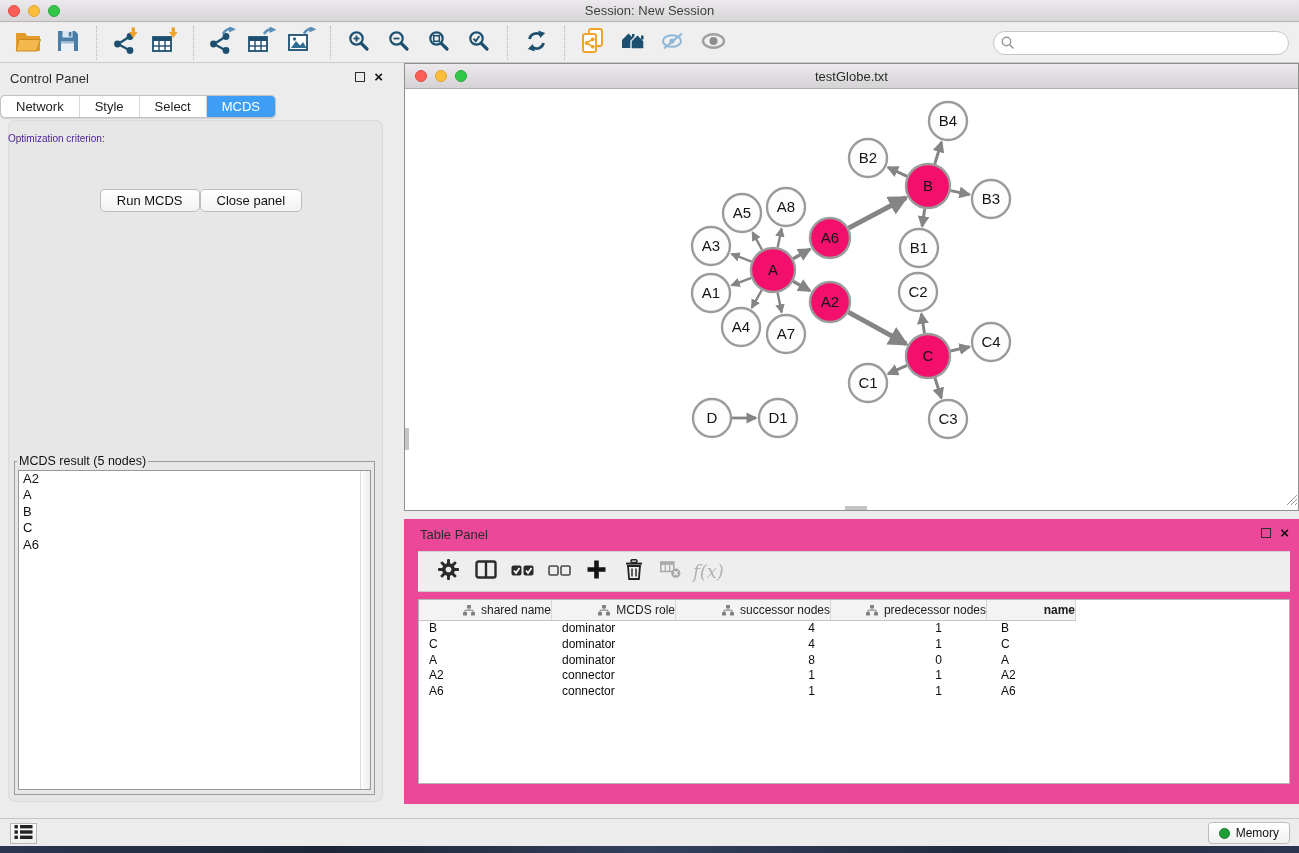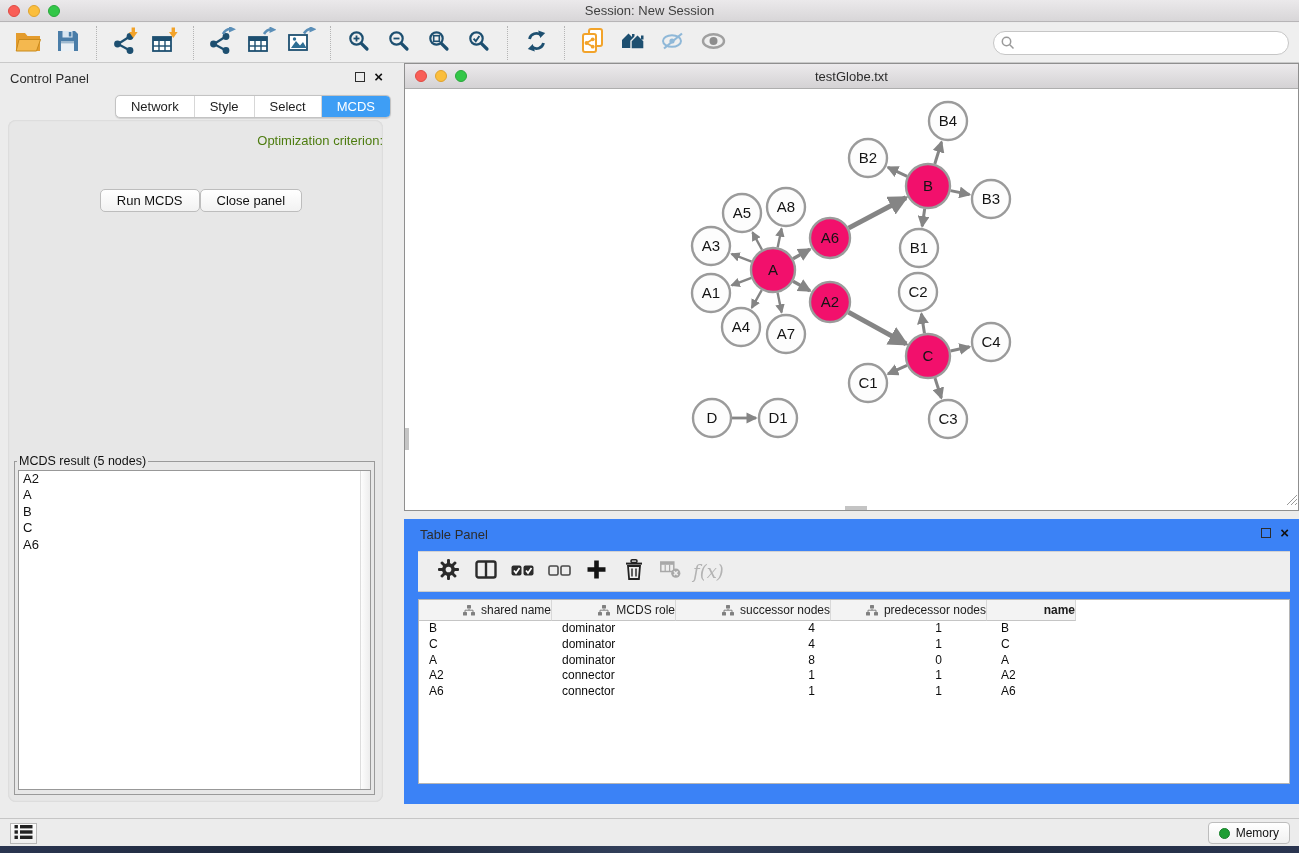--- a/index.html
+++ b/index.html
@@ -27,29 +27,29 @@
   .search-input { width:296px; height:24px; border:1px solid #c6c6c6; border-radius:12px;
     background:#fff; padding-left:26px; font-size:13px; color:#333; outline:none; }
   .search-icon { position:absolute; left:8px; top:5px; }
 
   
   .control-panel { position:absolute; left:0; top:63px; width:391px; height:741px; background:#ececec; }
   .panel-head { position:absolute; top:8px; left:10px; right:8px; height:18px; font-size:13px; color:#2c2c2c; }
   .panel-head-icons { position:absolute; right:0; top:1px; display:flex; gap:9px; align-items:center; }
   .mini-square { width:10px; height:10px; border:1.6px solid #2c2c2c; display:inline-block; }
   .mini-x { font-weight:700; font-size:15px; line-height:10px; color:#111; }
-  .cp-tabs { position:absolute; top:32px; left:0; right:0; display:flex; justify-content:flex-end; }
+  .cp-tabs { position:absolute; top:32px; left:0; right:0; display:flex; justify-content:flex-start; }
   .segmented { display:inline-flex; background:#fff; border:1px solid #c3c3c3; border-radius:5px;
     overflow:hidden; height:23px; box-shadow:0 0.5px 1px rgba(0,0,0,.12); }
   .seg { padding:0 15px; line-height:22px; font-size:13px; color:#1d1d1d; border-right:1px solid #d7d7d7; }
   .seg:last-child { border-right:none; }
   .seg.active { background:#3e9ef5; color:#fff; }
   .cp-card { position:absolute; top:57px; left:8px; width:375px; height:682px; background:#e7e7e7;
     border-radius:8px; box-shadow:0 0 2px rgba(0,0,0,.15) inset; }
-  .opt-label { position:absolute; top:13px; left:0; right:0; text-align:right; font-size:13px; color:#4d7c0f; }
+  .opt-label { position:absolute; top:13px; left:0; right:0; text-align:left; font-size:10px; color:#4c1d95; }
   .dropdown { position:absolute; top:34px; left:36px; width:312px; height:25px; background:#fff;
     border:1px solid #b9b9b9; border-radius:5px; font-size:13px; color:#111; line-height:23px;
     padding-left:9px; }
   .dd-spinner { position:absolute; right:-1px; top:-1px; width:21px; height:25px; border-radius:0 5px 5px 0;
     background:linear-gradient(#6cb4f8,#2a82f2); display:flex; align-items:center; justify-content:center; }
   .btn-row { position:absolute; top:69px; left:11px; right:0; display:flex; justify-content:center; gap:0; }
   .mac-btn { height:23px; background:linear-gradient(#ffffff,#f2f2f2); border:1px solid #bdbdbd;
     border-radius:5px; font-size:13px; color:#111; padding:0 16px; line-height:21px;
     font-family:"Liberation Sans",sans-serif; }
   .mcds-fieldset { position:absolute; left:6px; top:334px; width:361px; height:341px;
@@ -67,21 +67,21 @@
   .net-titlebar { position:absolute; top:0; left:0; right:0; height:25px;
     background:linear-gradient(#eceaec,#d4d2d4); border-bottom:1px solid #aeaeae; }
   .net-titlebar .lights { left:10px; top:6px; }
   .net-title { position:absolute; top:5px; left:0; right:0; text-align:center; font-size:13px; color:#2c2c2c; }
   .net-canvas { position:absolute; top:25px; left:0; right:0; bottom:0; background:#fff; }
   .grip { position:absolute; right:1px; bottom:1px; }
   .scrollmark-v { position:absolute; left:0px; top:339px; width:4px; height:22px; background:#c4c4c4; }
   .scrollmark-h { position:absolute; left:440px; bottom:0px; width:22px; height:4px; background:#c4c4c4; }
 
   
-  .table-panel { position:absolute; left:404px; top:519px; width:895px; height:285px; background:#3b82f6; }
+  .table-panel { position:absolute; left:404px; top:519px; width:895px; height:285px; background:#ec4899; }
   .tp-toolbar { position:absolute; left:14px; right:9px; top:32px; height:41px;
     border-top:1px solid #d2d2d2; border-bottom:1px solid #cccccc; background:#eeeeee;
     display:flex; align-items:center; padding-left:12px; }
   .tp-btn { width:37px; height:34px; display:flex; align-items:center; justify-content:center; }
   .fx-label { font-family:"DejaVu Serif", serif; font-style:italic; color:#b3b3b3; font-size:18px; padding-left:4px; }
   .data-table { position:absolute; left:14px; right:9px; top:80px; height:185px; background:#fff;
     border:1px solid #b5b5b5; overflow:hidden; }
   .thead { display:flex; height:21px; background:#fff; }
   .th { height:21px; background:#f3f3f3; border-right:1px solid #d8d8d8; border-bottom:1px solid #c5c5c5;
     display:flex; align-items:center; justify-content:flex-end; gap:6px; font-size:12px; color:#1c1c1c; }

